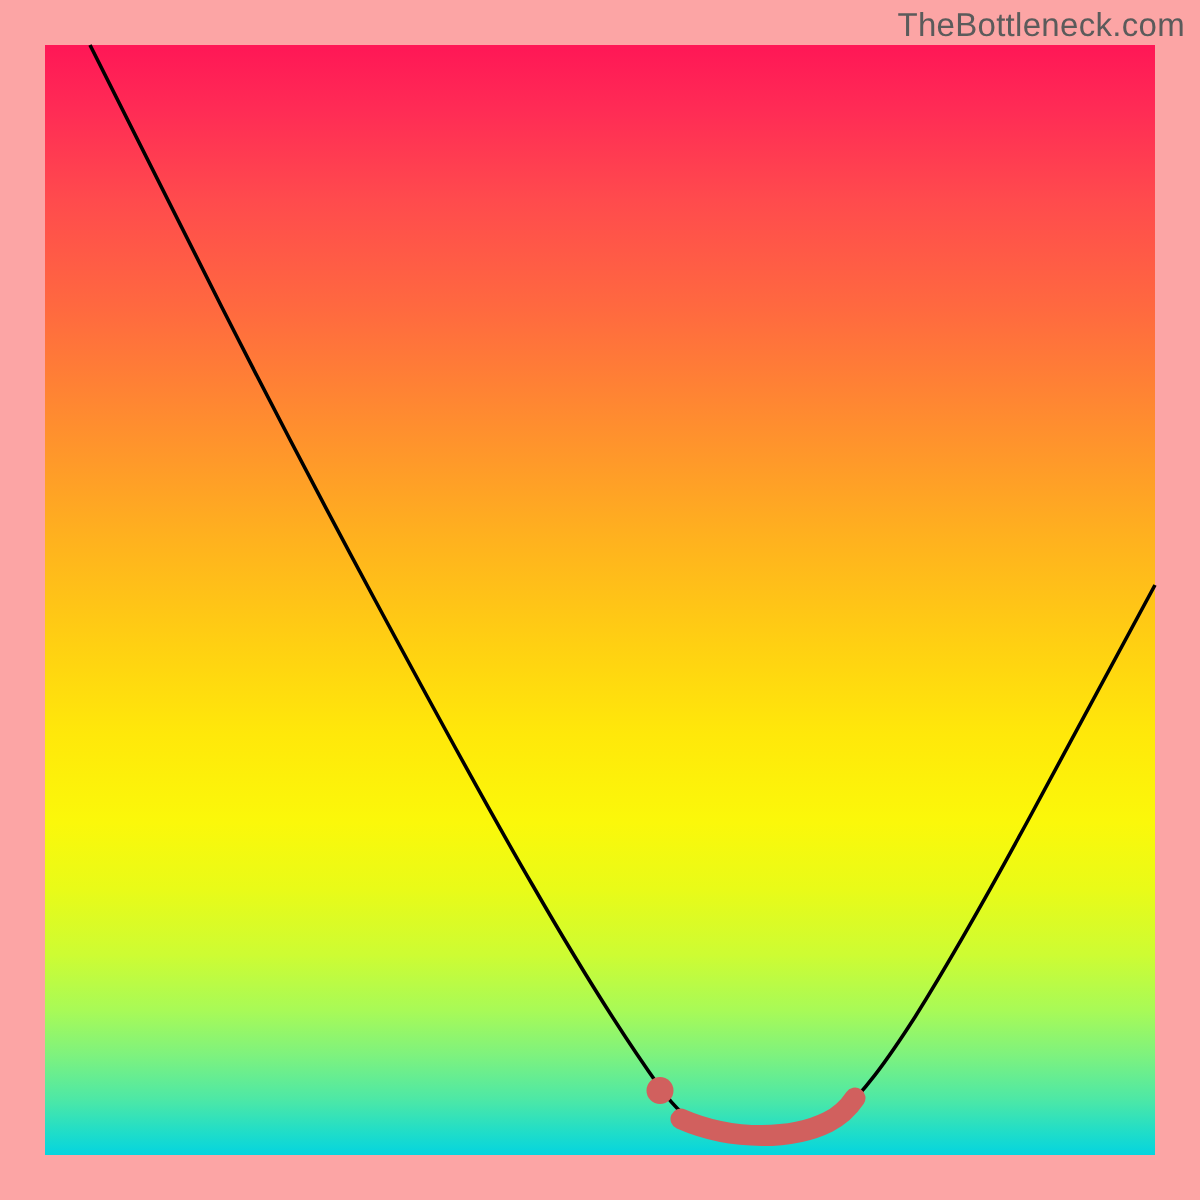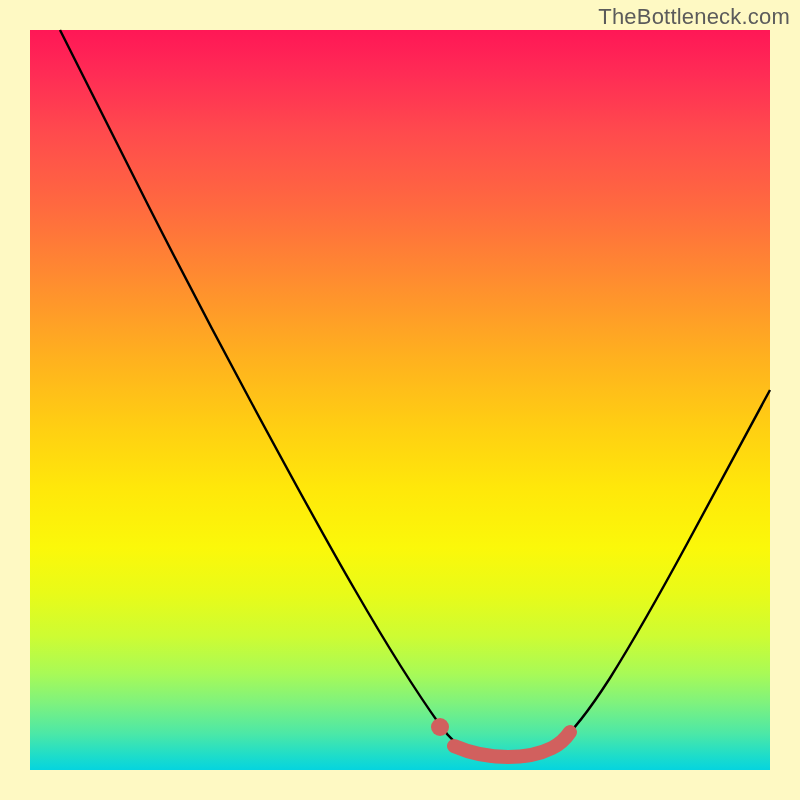--- a/index.html
+++ b/index.html
@@ -8,21 +8,21 @@
     width: 800px;
     height: 800px;
     background: #000000;
     font-family: Arial, Helvetica, sans-serif;
     overflow: hidden;
   }
   .frame {
     position: relative;
     width: 800px;
     height: 800px;
-    background: #fef9c3;
+    background: #fca5a5;
   }
   .watermark {
     position: absolute;
     top: 4px;
     right: 10px;
     color: #5b5b5b;
     font-size: 22px;
     font-weight: 400;
     letter-spacing: 0.2px;
     user-select: none;

